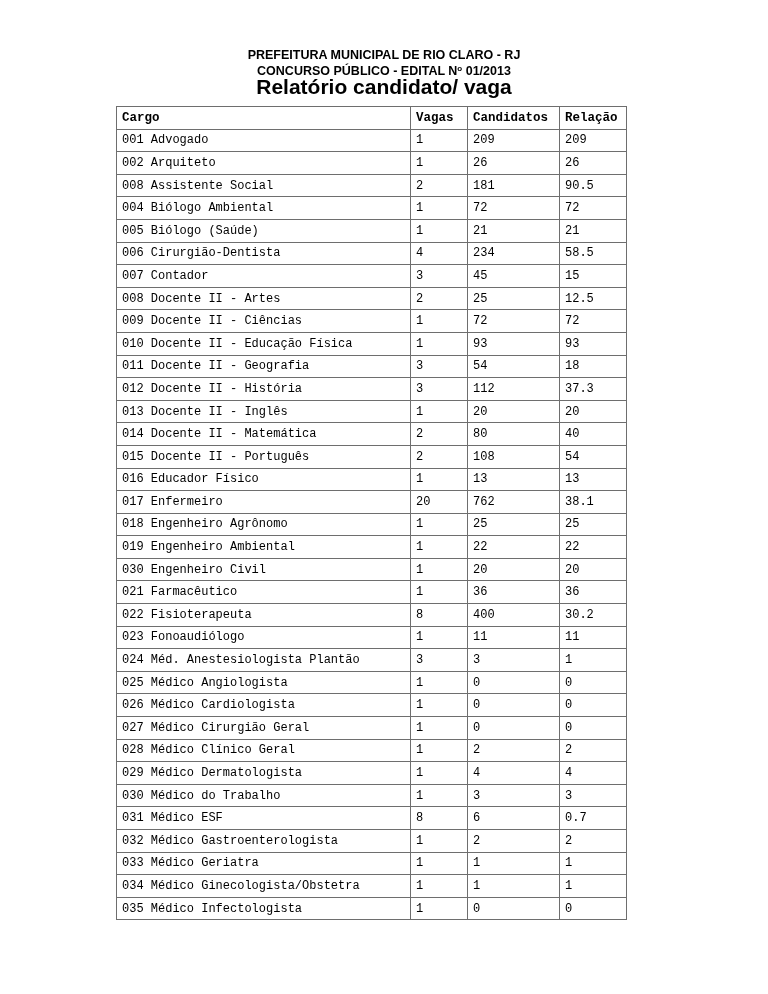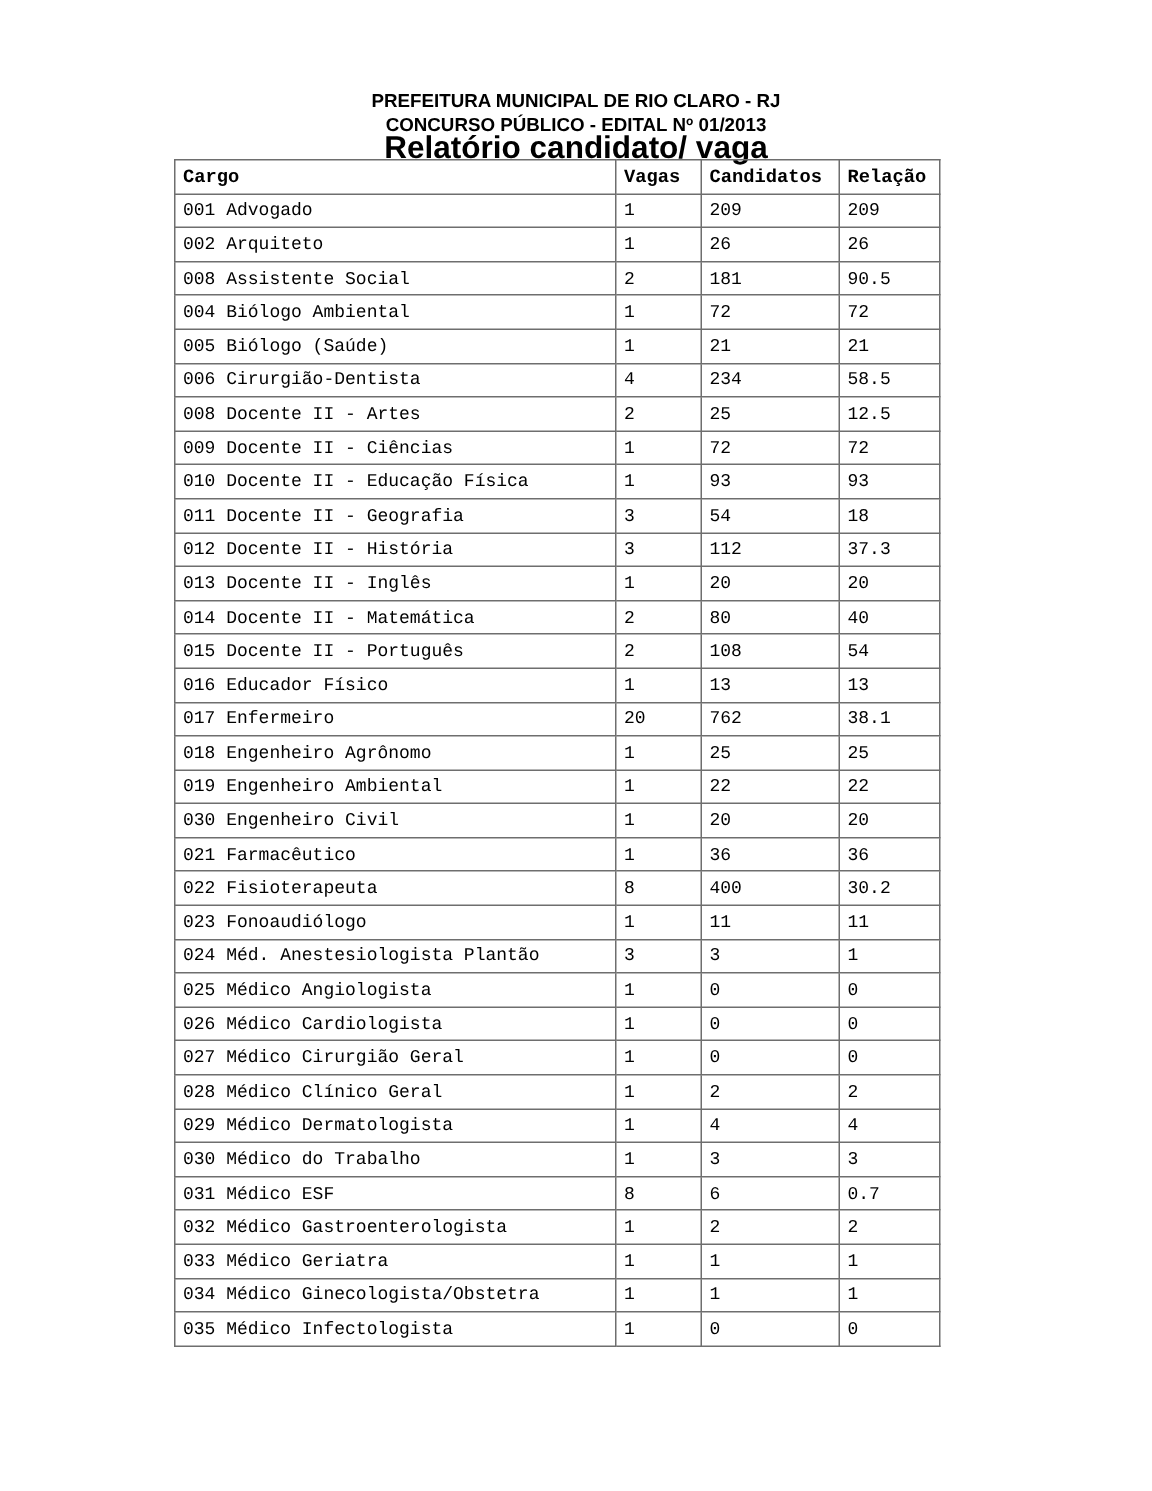--- a/index.html
+++ b/index.html
@@ -10,21 +10,21 @@
     body {
       width: 768px;
       height: 994px;
       position: relative;
       font-family: "Liberation Sans", sans-serif;
       color: #000000;
       overflow: hidden;
     }
     .header {
       position: absolute;
-      top: 60px;
+      top: 48px;
       left: 0;
       width: 768px;
       text-align: center;
     }
     .header .line {
       font-weight: bold;
       font-size: 12.5px;
       line-height: 14px;
     }
     .header .subtitle {
@@ -121,20 +121,26 @@
         <td>21</td>
         <td>21</td>
       </tr>
       <tr>
         <td>006 Cirurgião-Dentista</td>
         <td>4</td>
         <td>234</td>
         <td>58.5</td>
       </tr>
       <tr>
+        <td>007 Contador</td>
+        <td>3</td>
+        <td>45</td>
+        <td>15</td>
+      </tr>
+      <tr>
         <td>008 Docente II - Artes</td>
         <td>2</td>
         <td>25</td>
         <td>12.5</td>
       </tr>
       <tr>
         <td>009 Docente II - Ciências</td>
         <td>1</td>
         <td>72</td>
         <td>72</td>

